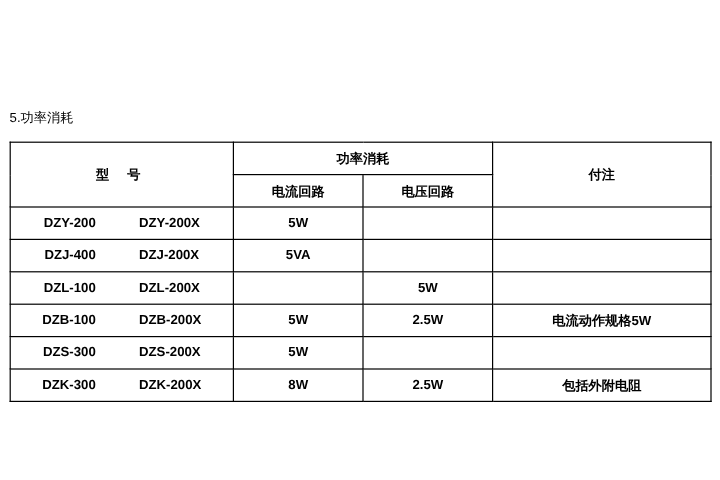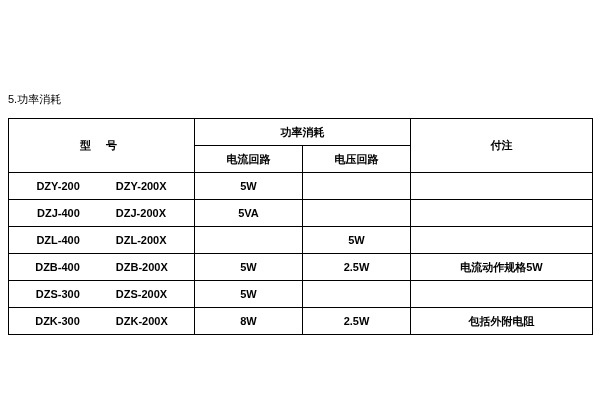--- a/index.html
+++ b/index.html
@@ -121,33 +121,33 @@
             </div>
           </td>
           <td>5VA</td>
           <td class="empty"></td>
           <td class="empty"></td>
         </tr>
 
         <tr>
           <td class="model-cell">
             <div class="model-inner">
-              <span>DZL-400</span>
+              <span>DZL-100</span>
               <span>DZL-200X</span>
             </div>
           </td>
           <td class="empty"></td>
           <td>5W</td>
           <td class="empty"></td>
         </tr>
 
         <tr>
           <td class="model-cell">
             <div class="model-inner">
-              <span>DZB-400</span>
+              <span>DZB-100</span>
               <span>DZB-200X</span>
             </div>
           </td>
           <td>5W</td>
           <td>2.5W</td>
           <td>电流动作规格5W</td>
         </tr>
 
         <tr>
           <td class="model-cell">

